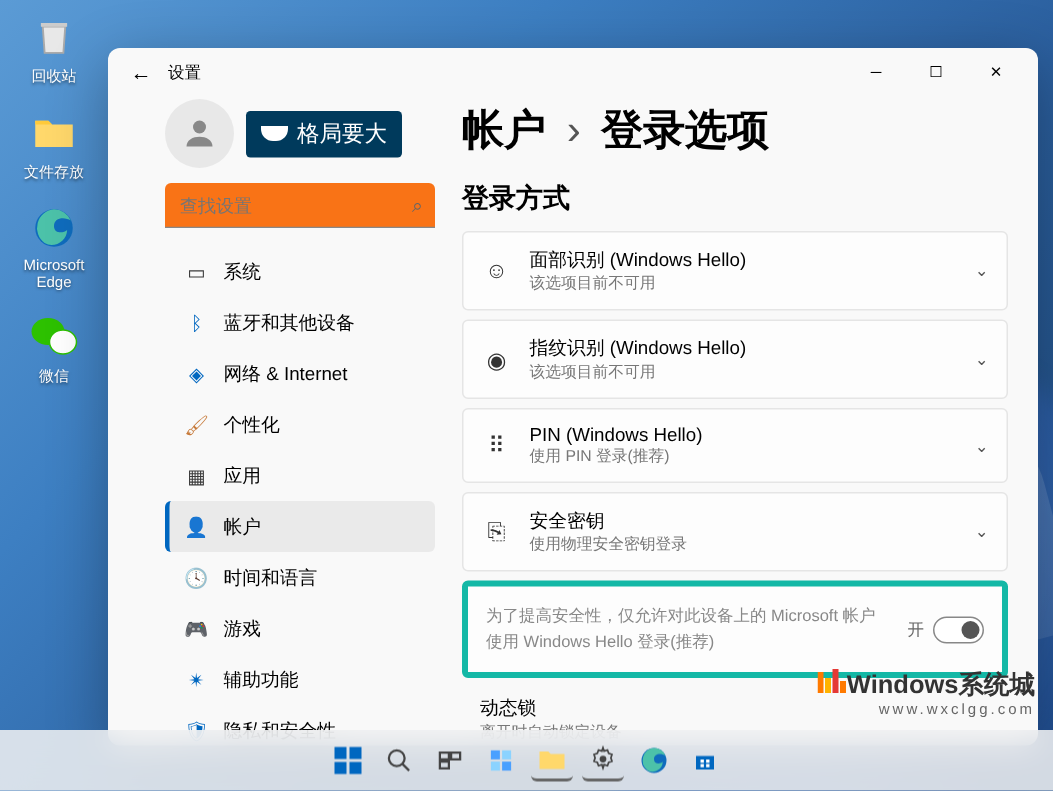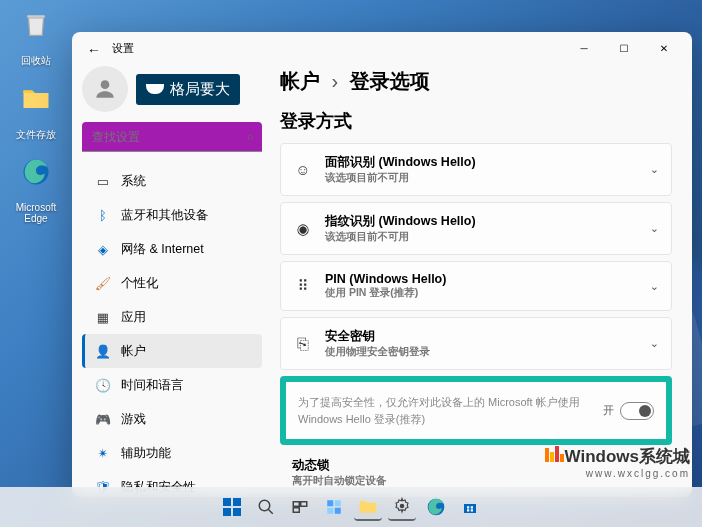--- a/index.html
+++ b/index.html
@@ -3,54 +3,54 @@
 <meta charset="utf-8">
 <style>
 * { margin: 0; padding: 0; box-sizing: border-box; font-family: "Segoe UI", "Microsoft YaHei", sans-serif; }
 body { width: 702px; height: 527px; position: relative; overflow: hidden; background: linear-gradient(135deg, #5b9bd5 0%, #3d7fc2 30%, #2b5f9e 60%, #1e4a7a 100%); }
 .wallpaper-bloom { position: absolute; right: -80px; bottom: -100px; width: 400px; height: 400px; background: radial-gradient(circle at 30% 30%, rgba(120,180,255,0.6), rgba(40,90,200,0.3) 60%, transparent 80%); border-radius: 50%; filter: blur(8px); }
 .wallpaper-wave { position: absolute; right: 0; bottom: 60px; width: 350px; height: 200px; background: linear-gradient(45deg, transparent, rgba(255,255,255,0.15)); border-radius: 50% 50% 0 0; transform: rotate(-15deg); }
 
 .desktop-icons { position: absolute; left: 10px; top: 8px; display: flex; flex-direction: column; gap: 14px; z-index: 1; }
 .desktop-icon { display: flex; flex-direction: column; align-items: center; width: 52px; cursor: pointer; }
 .desktop-icon .ico { width: 32px; height: 32px; display: flex; align-items: center; justify-content: center; }
-.desktop-icon .lbl { color: white; font-size: 10px; text-align: center; text-shadow: 0 1px 2px rgba(0,0,0,0.5); margin-top: 14px; }
+.desktop-icon .lbl { color: white; font-size: 10px; text-align: center; text-shadow: 0 1px 2px rgba(0,0,0,0.5); margin-top: 4px; }
 
 .settings-window { position: absolute; left: 72px; top: 32px; width: 620px; height: 465px; background: #f9f9f9; border-radius: 8px; box-shadow: 0 10px 40px rgba(0,0,0,0.3); z-index: 10; display: flex; flex-direction: column; overflow: hidden; }
 .titlebar { height: 32px; display: flex; align-items: center; padding: 0 8px; }
 .titlebar .back { width: 28px; text-align: center; font-size: 14px; cursor: pointer; }
 .titlebar .title { font-size: 11px; margin-left: 4px; }
 .titlebar .spacer { flex: 1; }
 .titlebar .winbtn { width: 40px; height: 28px; display: flex; align-items: center; justify-content: center; cursor: pointer; font-size: 10px; }
 
-.settings-body { flex: 1; display: flex; overflow: hidden; }
+.settings-body { flex: 1; display: flex; overflow: hidden; padding-left: 28px; }
 .sidebar { width: 200px; padding: 2px 10px 10px 10px; overflow-y: auto; }
 .profile { display: flex; align-items: center; gap: 8px; margin-bottom: 10px; }
 .avatar { width: 46px; height: 46px; border-radius: 50%; background: #e8e8e8; display: flex; align-items: center; justify-content: center; color: #777; }
 .username-badge { background: #003a5c; color: white; font-size: 15px; font-weight: 500; padding: 6px 10px; border-radius: 3px; display: flex; align-items: center; gap: 4px; }
 .username-badge::before { content:""; display:inline-block; width:18px; height:10px; background: white; border-radius: 0 0 8px 8px; margin-right:2px; }
-.search-box { width: 100%; height: 30px; border: none; border-bottom: 1px solid #888; background: #a21caf; border-radius: 4px 4px 0 0; padding: 0 28px 0 10px; font-size: 12px; }
+.search-box { width: 100%; height: 30px; border: none; border-bottom: 1px solid #888; background: #f97316; border-radius: 4px 4px 0 0; padding: 0 28px 0 10px; font-size: 12px; }
 .search-wrap { position: relative; margin-bottom: 12px; }
 .search-wrap .sicon { position: absolute; right: 8px; top: 7px; color: #666; font-size: 13px; }
 .nav { list-style: none; }
 .nav li { display: flex; align-items: center; gap: 10px; height: 34px; padding: 0 10px; font-size: 12.5px; cursor: pointer; border-radius: 4px; border-left: 3px solid transparent; }
 .nav li.active { background: #eaeaea; border-left: 3px solid #0067c0; }
 .nav li .nicon { width: 16px; height: 16px; display: flex; align-items: center; justify-content: center; font-size: 13px; }
 
 .content { flex: 1; padding: 4px 20px 10px 8px; overflow-y: auto; }
-.breadcrumb { font-size: 20px; font-weight: 600; margin-bottom: 14px; }
+.breadcrumb { font-size: 28px; font-weight: 600; margin-bottom: 14px; }
 .breadcrumb .sep { font-weight: 400; margin: 0 6px; color: #555; }
 .section-h { font-size: 18px; font-weight: 600; margin: 8px 0 10px 0; }
 .option-card { border: 1px solid #e5e5e5; background: #fdfdfd; border-radius: 4px; padding: 10px 12px; margin-bottom: 6px; display: flex; align-items: center; gap: 12px; cursor: pointer; }
 .option-card .oicon { width: 20px; display: flex; justify-content: center; color: #333; font-size: 15px; }
-.option-card .otext { flex: 1; font-weight: bold; }
+.option-card .otext { flex: 1; }
 .option-card .ot1 { font-size: 12.5px; }
 .option-card .ot2 { font-size: 10.5px; color: #777; }
 .option-card .chev { color: #555; font-size: 11px; }
-.other-block { border: 6px solid #14b8a6; background: #fdfdfd; border-radius: 4px; padding: 12px; margin-bottom: 6px; display: flex; align-items: center; gap: 12px; }
+.other-block { border: 4px solid #14b8a6; background: #fdfdfd; border-radius: 4px; padding: 12px; margin-bottom: 6px; display: flex; align-items: center; gap: 12px; }
 .other-block .otx { flex: 1; font-size: 11px; color: #888; line-height: 1.5; }
 .toggle-wrap { display: flex; align-items: center; gap: 6px; font-size: 11px; color: #666; }
 .toggle { width: 34px; height: 18px; border-radius: 10px; border: 1px solid #888; background: #fff; display: flex; align-items: center; padding: 0 2px; justify-content: flex-end; }
 .toggle .knob { width: 12px; height: 12px; border-radius: 50%; background: #555; }
 
 .taskbar { position: absolute; left: 0; right: 0; bottom: 0; height: 40px; background: rgba(243,243,243,0.85); backdrop-filter: blur(10px); display: flex; align-items: center; justify-content: center; gap: 6px; z-index: 20; }
 .taskbar .tb-icon { width: 28px; height: 28px; border-radius: 4px; display: flex; align-items: center; justify-content: center; cursor: pointer; }
 .taskbar .tb-icon.running { border-bottom: 2px solid #666; }
 
 .watermark { position: absolute; right: 12px; bottom: 48px; z-index: 25; text-align: right; }
@@ -86,20 +86,29 @@
     <div class="lbl">文件存放</div>
   </div>
   <div class="desktop-icon">
     <div class="ico">
         <svg width="30" height="30" viewBox="0 0 24 24">
           <circle cx="12" cy="12" r="10" fill="#0f6cbd"></circle>
           <path fill="#4cc2a9" d="M12 2a10 10 0 0 1 9 6c-3-2-9-2-9 3 0 4 5 4 7 2 0 6-7 10-12 7A10 10 0 0 1 12 2z"></path>
         </svg>
       </div>
     <div class="lbl">Microsoft Edge</div>
+  </div>
+  <div class="desktop-icon">
+    <div class="ico">
+        <svg width="32" height="30" viewBox="0 0 32 30">
+          <ellipse cx="12" cy="12" rx="11" ry="9" fill="#2dc100"></ellipse>
+          <ellipse cx="22" cy="19" rx="9" ry="8" fill="#fff" stroke="#2dc100"></ellipse>
+        </svg>
+      </div>
+    <div class="lbl">微信</div>
   </div>
 </div>
 
 <div class="settings-window">
   <div class="titlebar">
     <div class="back">←</div>
     <div class="title">设置</div>
     <div class="spacer"></div>
     <div class="winbtn">─</div>
     <div class="winbtn">☐</div>

